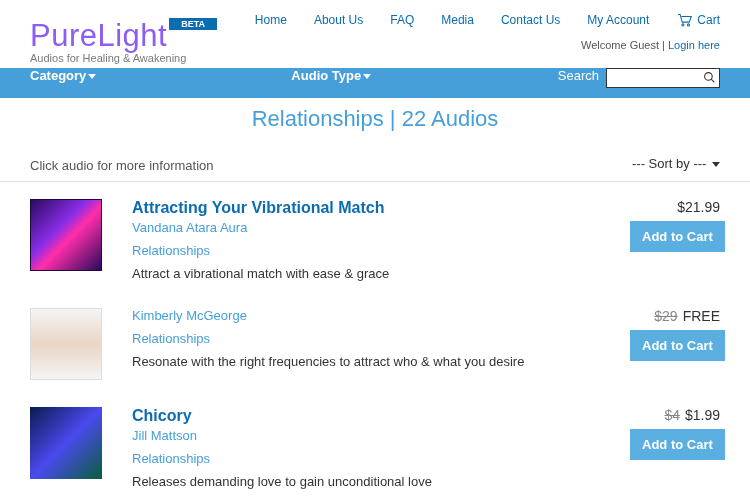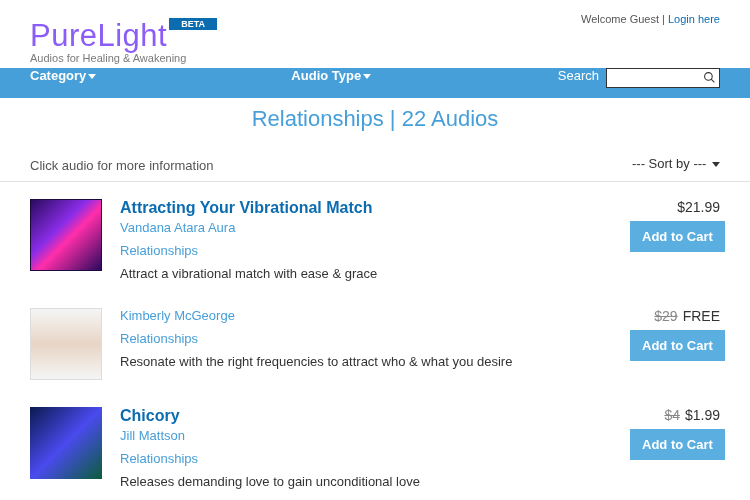--- a/index.html
+++ b/index.html
@@ -22,21 +22,21 @@
 .bluebar .spacer{flex:1}
 .bluebar .search-label{margin-right:7px}
 .search-box{position:relative;width:114px}
 .search-box input{width:100%;height:20px;border:1px solid #333;padding:0 22px 0 5px;font-size:11px}
 .search-icon{position:absolute;right:4px;top:3px;width:13px;height:13px;stroke:#333;fill:none;stroke-width:2}
 .caret{display:inline-block;margin-left:2px;border-left:4px solid transparent;border-right:4px solid transparent;border-top:5px solid currentColor;vertical-align:middle}
 .page-title{text-align:center;color:#469fd8;font-size:22px;font-weight:400;padding:8px 0 24px}
 .info-row{display:flex;justify-content:space-between;align-items:center;padding:0 30px 6px;font-size:13px;color:#555;border-bottom:1px solid #e0e0e0}
 .sort-sel{font-size:13px;color:#333;cursor:pointer;padding-bottom:4px}
 .listing{padding:0 30px}
-.item{display:flex;padding:17px 0 10px;gap:18px;align-items:flex-start}
+.item{display:flex;padding:17px 0 10px;gap:30px;align-items:flex-start}
 .thumb{width:72px;height:72px;flex-shrink:0}
 .thumb.t1{background:linear-gradient(135deg,#2a0a5e 0%,#8a2de8 40%,#ff2ea9 55%,#2a0a5e 100%);border:1px solid #1a0a3e}
 .thumb.t2{background:linear-gradient(180deg,#f5f5f5 0%,#e8d5c5 50%,#f5f5f5 100%);border:1px solid #ddd}
 .thumb.t3{background:linear-gradient(135deg,#0a1a4e 0%,#4a4aee 50%,#0a5e3a 100%)}
 .details{flex:1;min-width:0}
 .atitle{color:#0c6cb0;font-size:16px;font-weight:bold;margin-bottom:3px}
 .author{color:#469fd8;font-size:13px;margin-bottom:8px}
 .cat-label{color:#469fd8;font-size:13px;margin-bottom:8px}
 .desc{color:#333;font-size:13px}
 .price-col{text-align:right;flex-shrink:0;width:90px}
@@ -48,20 +48,36 @@
 <body>
 
 <div class="header">
   <div class="logo-area">
     <div>
       <span class="logo-text">PureLight</span><span class="beta-badge">BETA</span>
     </div>
     <div class="tagline">Audios for Healing &amp; Awakening</div>
   </div>
   <div class="top-right">
+    <div class="top-nav">
+      <a>Home</a>
+      <a>About Us</a>
+      <a>FAQ</a>
+      <a>Media</a>
+      <a>Contact Us</a>
+      <a>My Account</a>
+      <a class="cart-link">
+        <svg class="cart-icon" viewBox="0 0 24 20">
+            <path d="M2 2h3l3 11h10l3-8H7"></path>
+            <circle cx="9" cy="17" r="1.5"></circle>
+            <circle cx="17" cy="17" r="1.5"></circle>
+          </svg>
+        <span>Cart</span>
+      </a>
+    </div>
     <div class="welcome-line">
       <span>Welcome Guest | </span><a>Login here</a>
     </div>
   </div>
 </div>
 
 <div class="bluebar">
   <span class="cat"><span>Category</span><span class="caret"></span></span>
   <span class="atype"><span>Audio Type</span><span class="caret"></span></span>
   <span class="spacer"></span>

